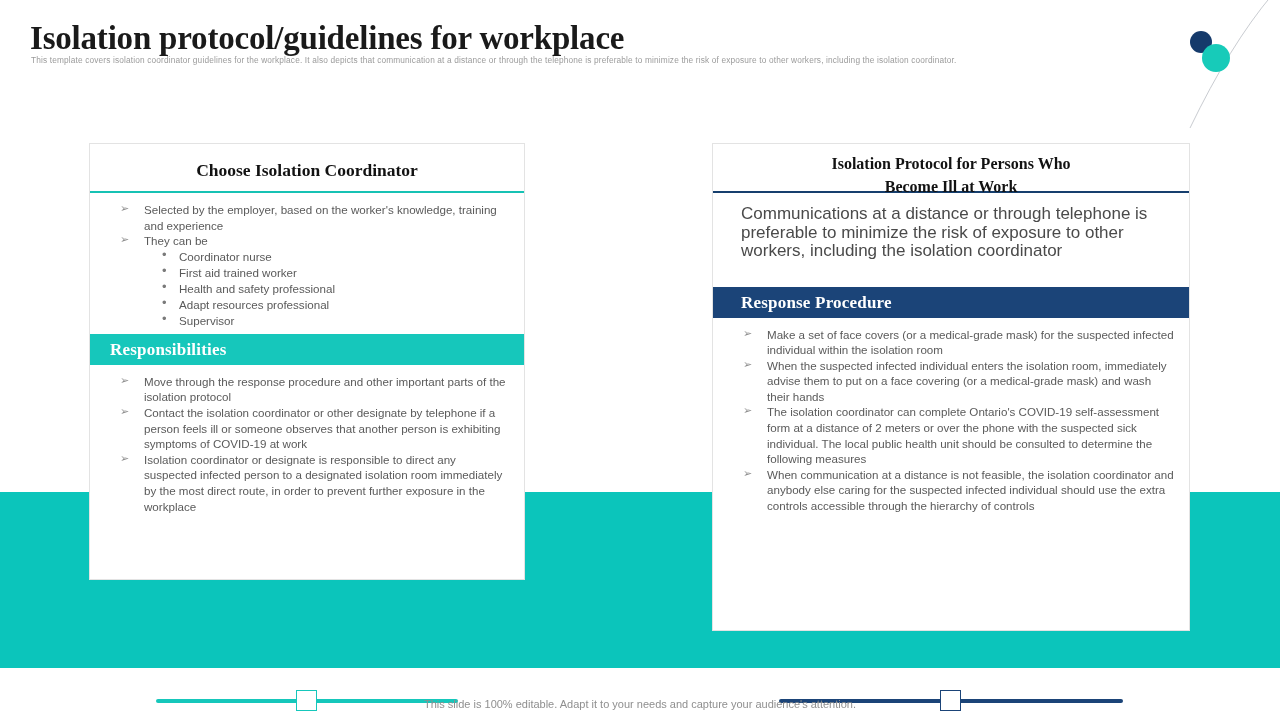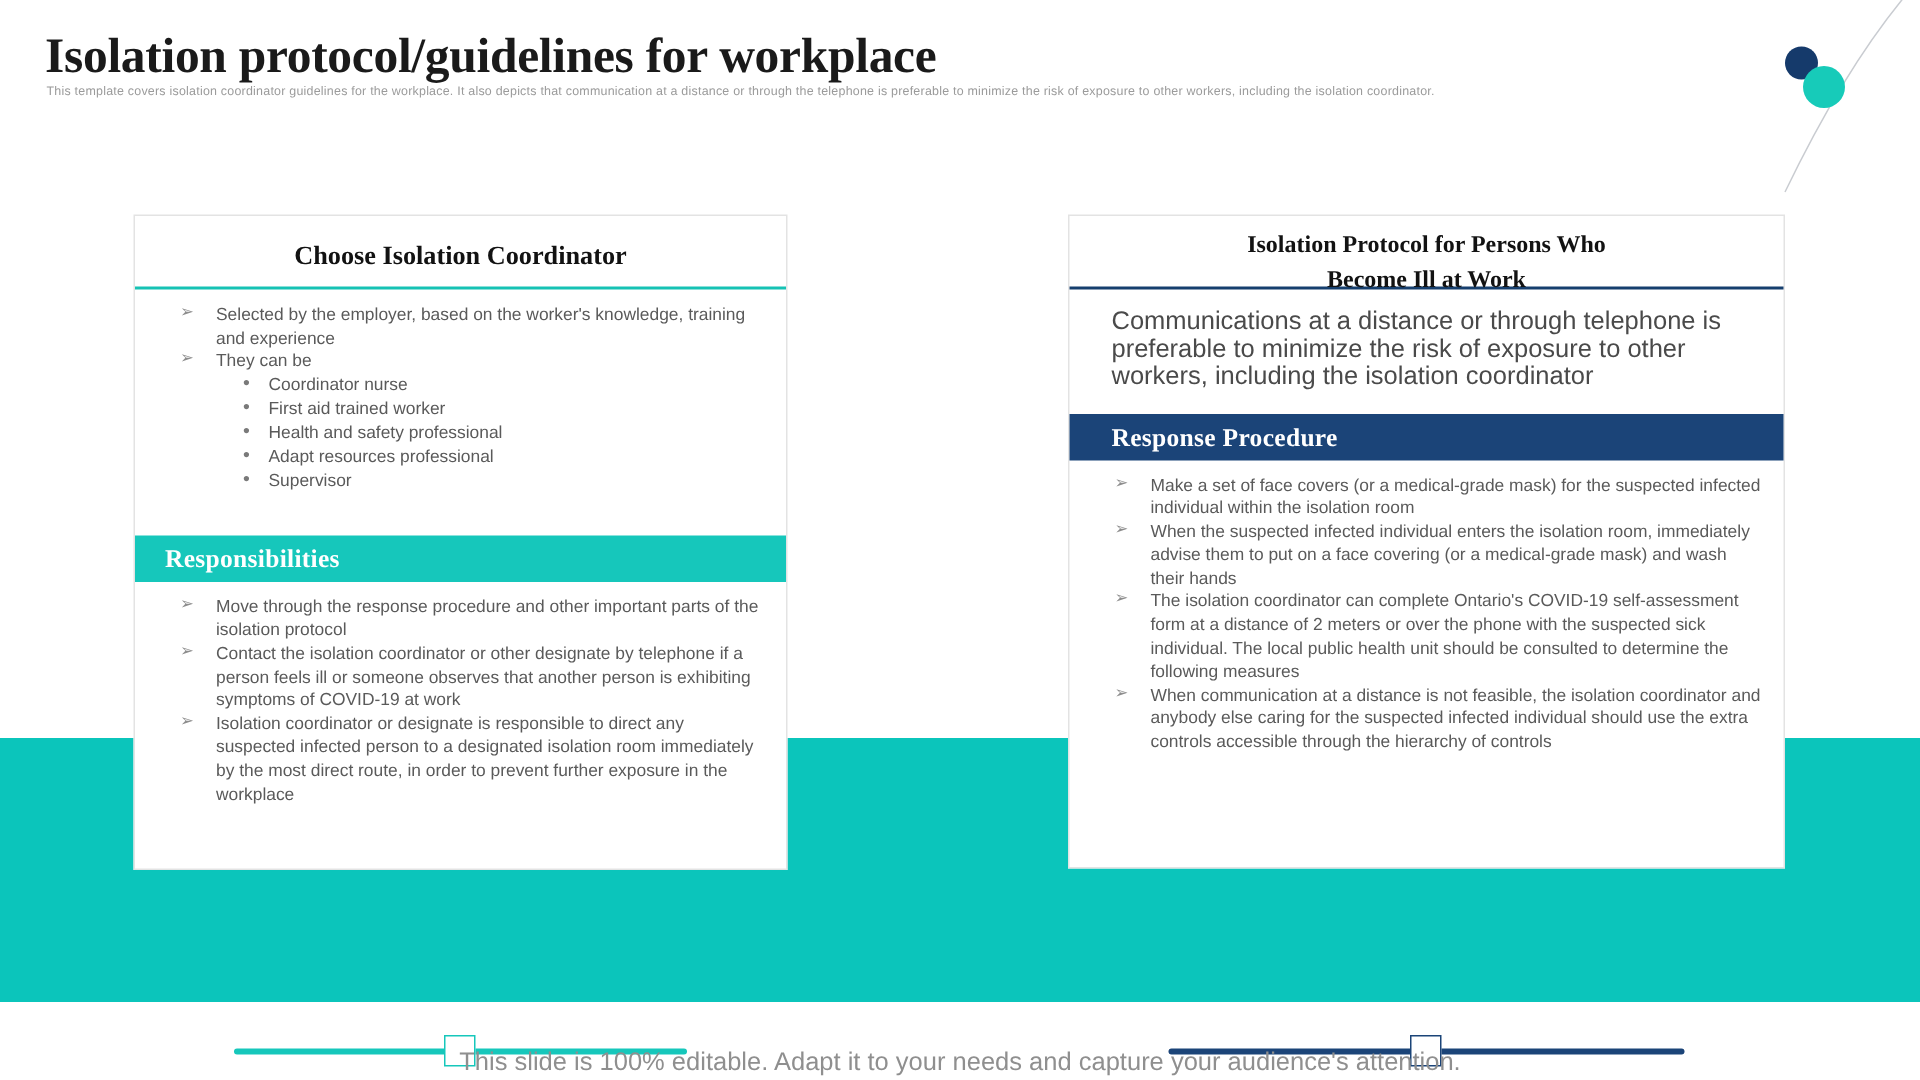--- a/index.html
+++ b/index.html
@@ -60,21 +60,21 @@
   }
 
   
   .card {
     position: absolute;
     background: #ffffff;
     border: 1px solid #e3e3e3;
     box-sizing: border-box;
   }
   .card-left  { left: 89px;  top: 143px; width: 436px; height: 437px; }
-  .card-right { left: 712px; top: 143px; width: 478px; height: 436px; }
+  .card-right { left: 712px; top: 143px; width: 478px; height: 488px; }
 
   .card-head {
     text-align: center;
     font-family: "Liberation Serif", serif;
     font-weight: bold;
     color: #121212;
     box-sizing: border-box;
   }
   .card-left .card-head {
     font-size: 17.5px;
@@ -182,21 +182,21 @@
   .sl-navy .track  { background: #1b4478; }
   .sl-navy .handle { border: 1.6px solid #1b4478; }
 
   
   .footer {
     position: absolute;
     left: 0;
     top: 698px;
     width: 1280px;
     text-align: center;
-    font-size: 17px;
+    font-size: 11px;
     color: #8f8f8f;
   }
 </style>
 </head>
 <body>
 
 <svg class="deco" viewBox="0 0 120 130">
   <path d="M 112 -5 Q 70 45 30 128" stroke="#c9ccd1" stroke-width="1" fill="none"></path>
   <circle cx="41" cy="42" r="11" fill="#153a6b"></circle>
   <circle cx="56" cy="58" r="14" fill="#17cbb9"></circle>
@@ -236,21 +236,21 @@
           <span>Adapt resources professional</span>
         </li>
         <li>
           <span class="dot">•</span>
           <span>Supervisor</span>
         </li>
       </ul>
     </li>
   </ul>
 
-  <div class="section-bar bar-teal" style="margin-top:28px;">Responsibilities</div>
+  <div class="section-bar bar-teal" style="margin-top:5px;">Responsibilities</div>
 
   <ul class="blist">
     <li>
       <span class="arrow">➢</span>
       <span>Move through the response procedure and other important parts of the isolation protocol</span>
     </li>
     <li>
       <span class="arrow">➢</span>
       <span>Contact the isolation coordinator or other designate by telephone if a person feels ill or someone observes that another person is exhibiting symptoms of COVID-19 at work</span>
     </li>
@@ -267,21 +267,21 @@
 </div>
 
 <div class="card card-right">
   <div class="card-head">
     <div>Isolation Protocol for Persons Who</div>
     <div>Become Ill at Work</div>
   </div>
 
   <div class="intro">Communications at a distance or through telephone is preferable to minimize the risk of exposure to other workers, including the isolation coordinator</div>
 
-  <div class="section-bar bar-navy" style="margin-top:5px;padding-left:28px;">Response Procedure</div>
+  <div class="section-bar bar-navy" style="margin-top:16px;padding-left:28px;">Response Procedure</div>
 
   <ul class="blist">
     <li>
       <span class="arrow">➢</span>
       <span>Make a set of face covers (or a medical-grade mask) for the suspected infected individual within the isolation room</span>
     </li>
     <li>
       <span class="arrow">➢</span>
       <span>When the suspected infected individual enters the isolation room, immediately advise them to put on a face covering (or a medical-grade mask) and wash their hands</span>
     </li>

